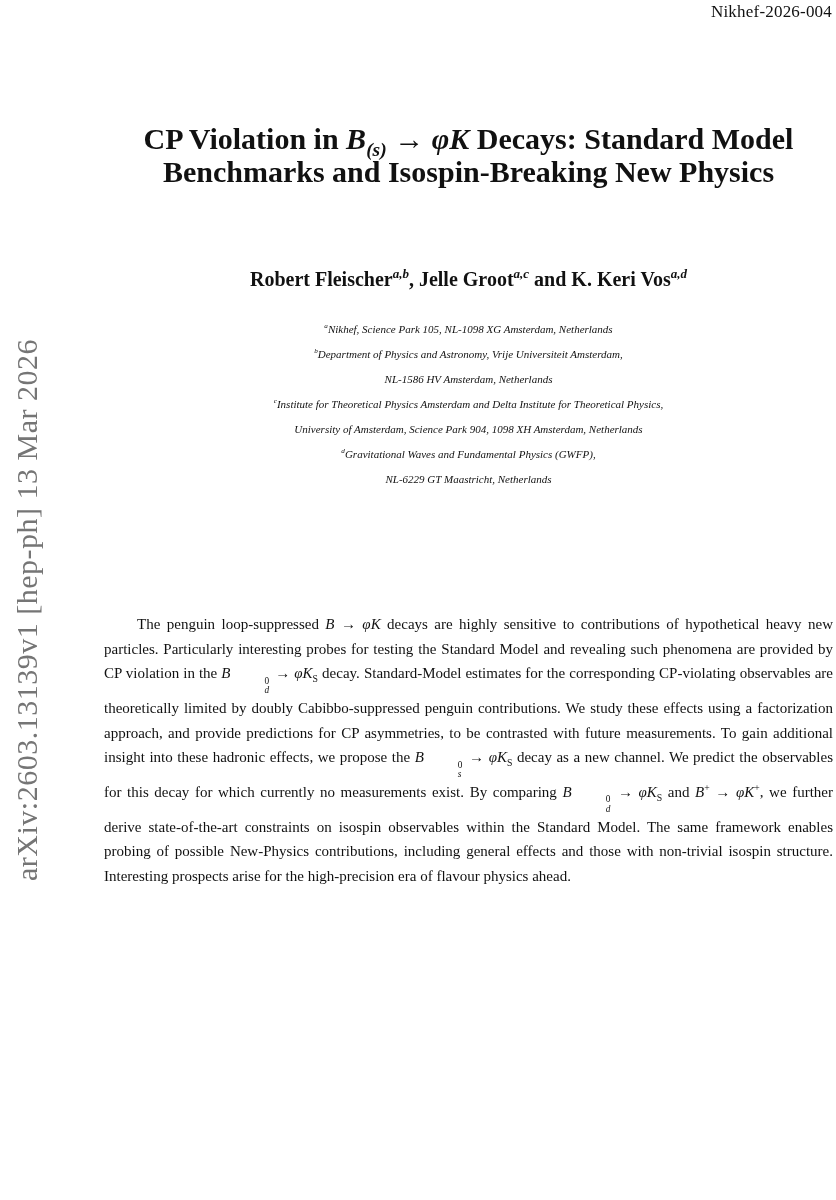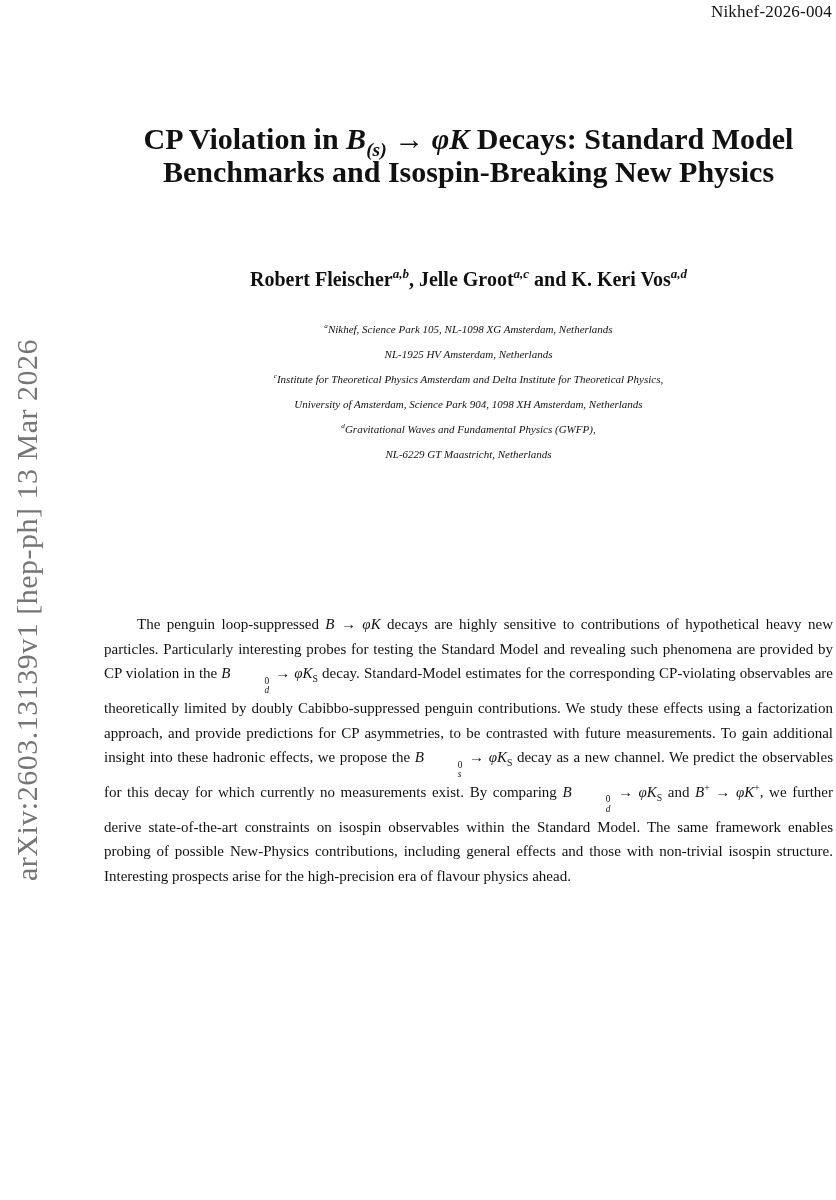--- a/index.html
+++ b/index.html
@@ -99,21 +99,22 @@
 
     <div class="paper-title">
       <div><span>CP Violation in </span><span class="it">B</span><sub class="it">(s)</sub><span> → </span><span class="it">φK</span><span> Decays: Standard Model</span></div>
       <div><span>Benchmarks and Isospin-Breaking New Physics</span></div>
     </div>
 
     <div class="authors-line"><span>Robert Fleischer</span><sup class="it">a,b</sup><span>, Jelle Groot</span><sup class="it">a,c</sup><span> and K. Keri Vos</span><sup class="it">a,d</sup></div>
 
     <div class="affiliations-block">
         <div><sup>a</sup><span>Nikhef, Science Park 105, NL-1098 XG Amsterdam, Netherlands</span></div>
-        <div><span>NL-1925 HV Amsterdam, Netherlands</span></div>
+        <div><sup>b</sup><span>Department of Physics and Astronomy, Vrije Universiteit Amsterdam,</span></div>
+        <div><span>NL-1586 HV Amsterdam, Netherlands</span></div>
         <div><sup>c</sup><span>Institute for Theoretical Physics Amsterdam and Delta Institute for Theoretical Physics,</span></div>
         <div><span>University of Amsterdam, Science Park 904, 1098 XH Amsterdam, Netherlands</span></div>
         <div><sup>d</sup><span>Gravitational Waves and Fundamental Physics (GWFP),</span></div>
         <div><span>NL-6229 GT Maastricht, Netherlands</span></div>
       </div>
 
     <p class="abstract-paragraph"><span>The penguin loop-suppressed </span><span class="it">B</span><span> → </span><span class="it">φK</span><span> decays are highly sensitive to contributions of hypothetical heavy new particles.  Particularly interesting probes for testing the Standard Model and revealing such phenomena are provided by CP violation in the </span><span class="it">B</span><span class="stack">
           <span class="s-sup">0</span>
           <span class="s-sub">d</span>
         </span><span> → </span><span class="it">φK</span><sub>S</sub><span> decay. Standard-Model estimates for the corresponding CP-violating observables are theoretically limited by doubly Cabibbo-suppressed penguin contributions.  We study these effects using a factorization approach, and provide predictions for CP asymmetries, to be contrasted with future measurements.  To gain additional insight into these hadronic effects, we propose the </span><span class="it">B</span><span class="stack">

